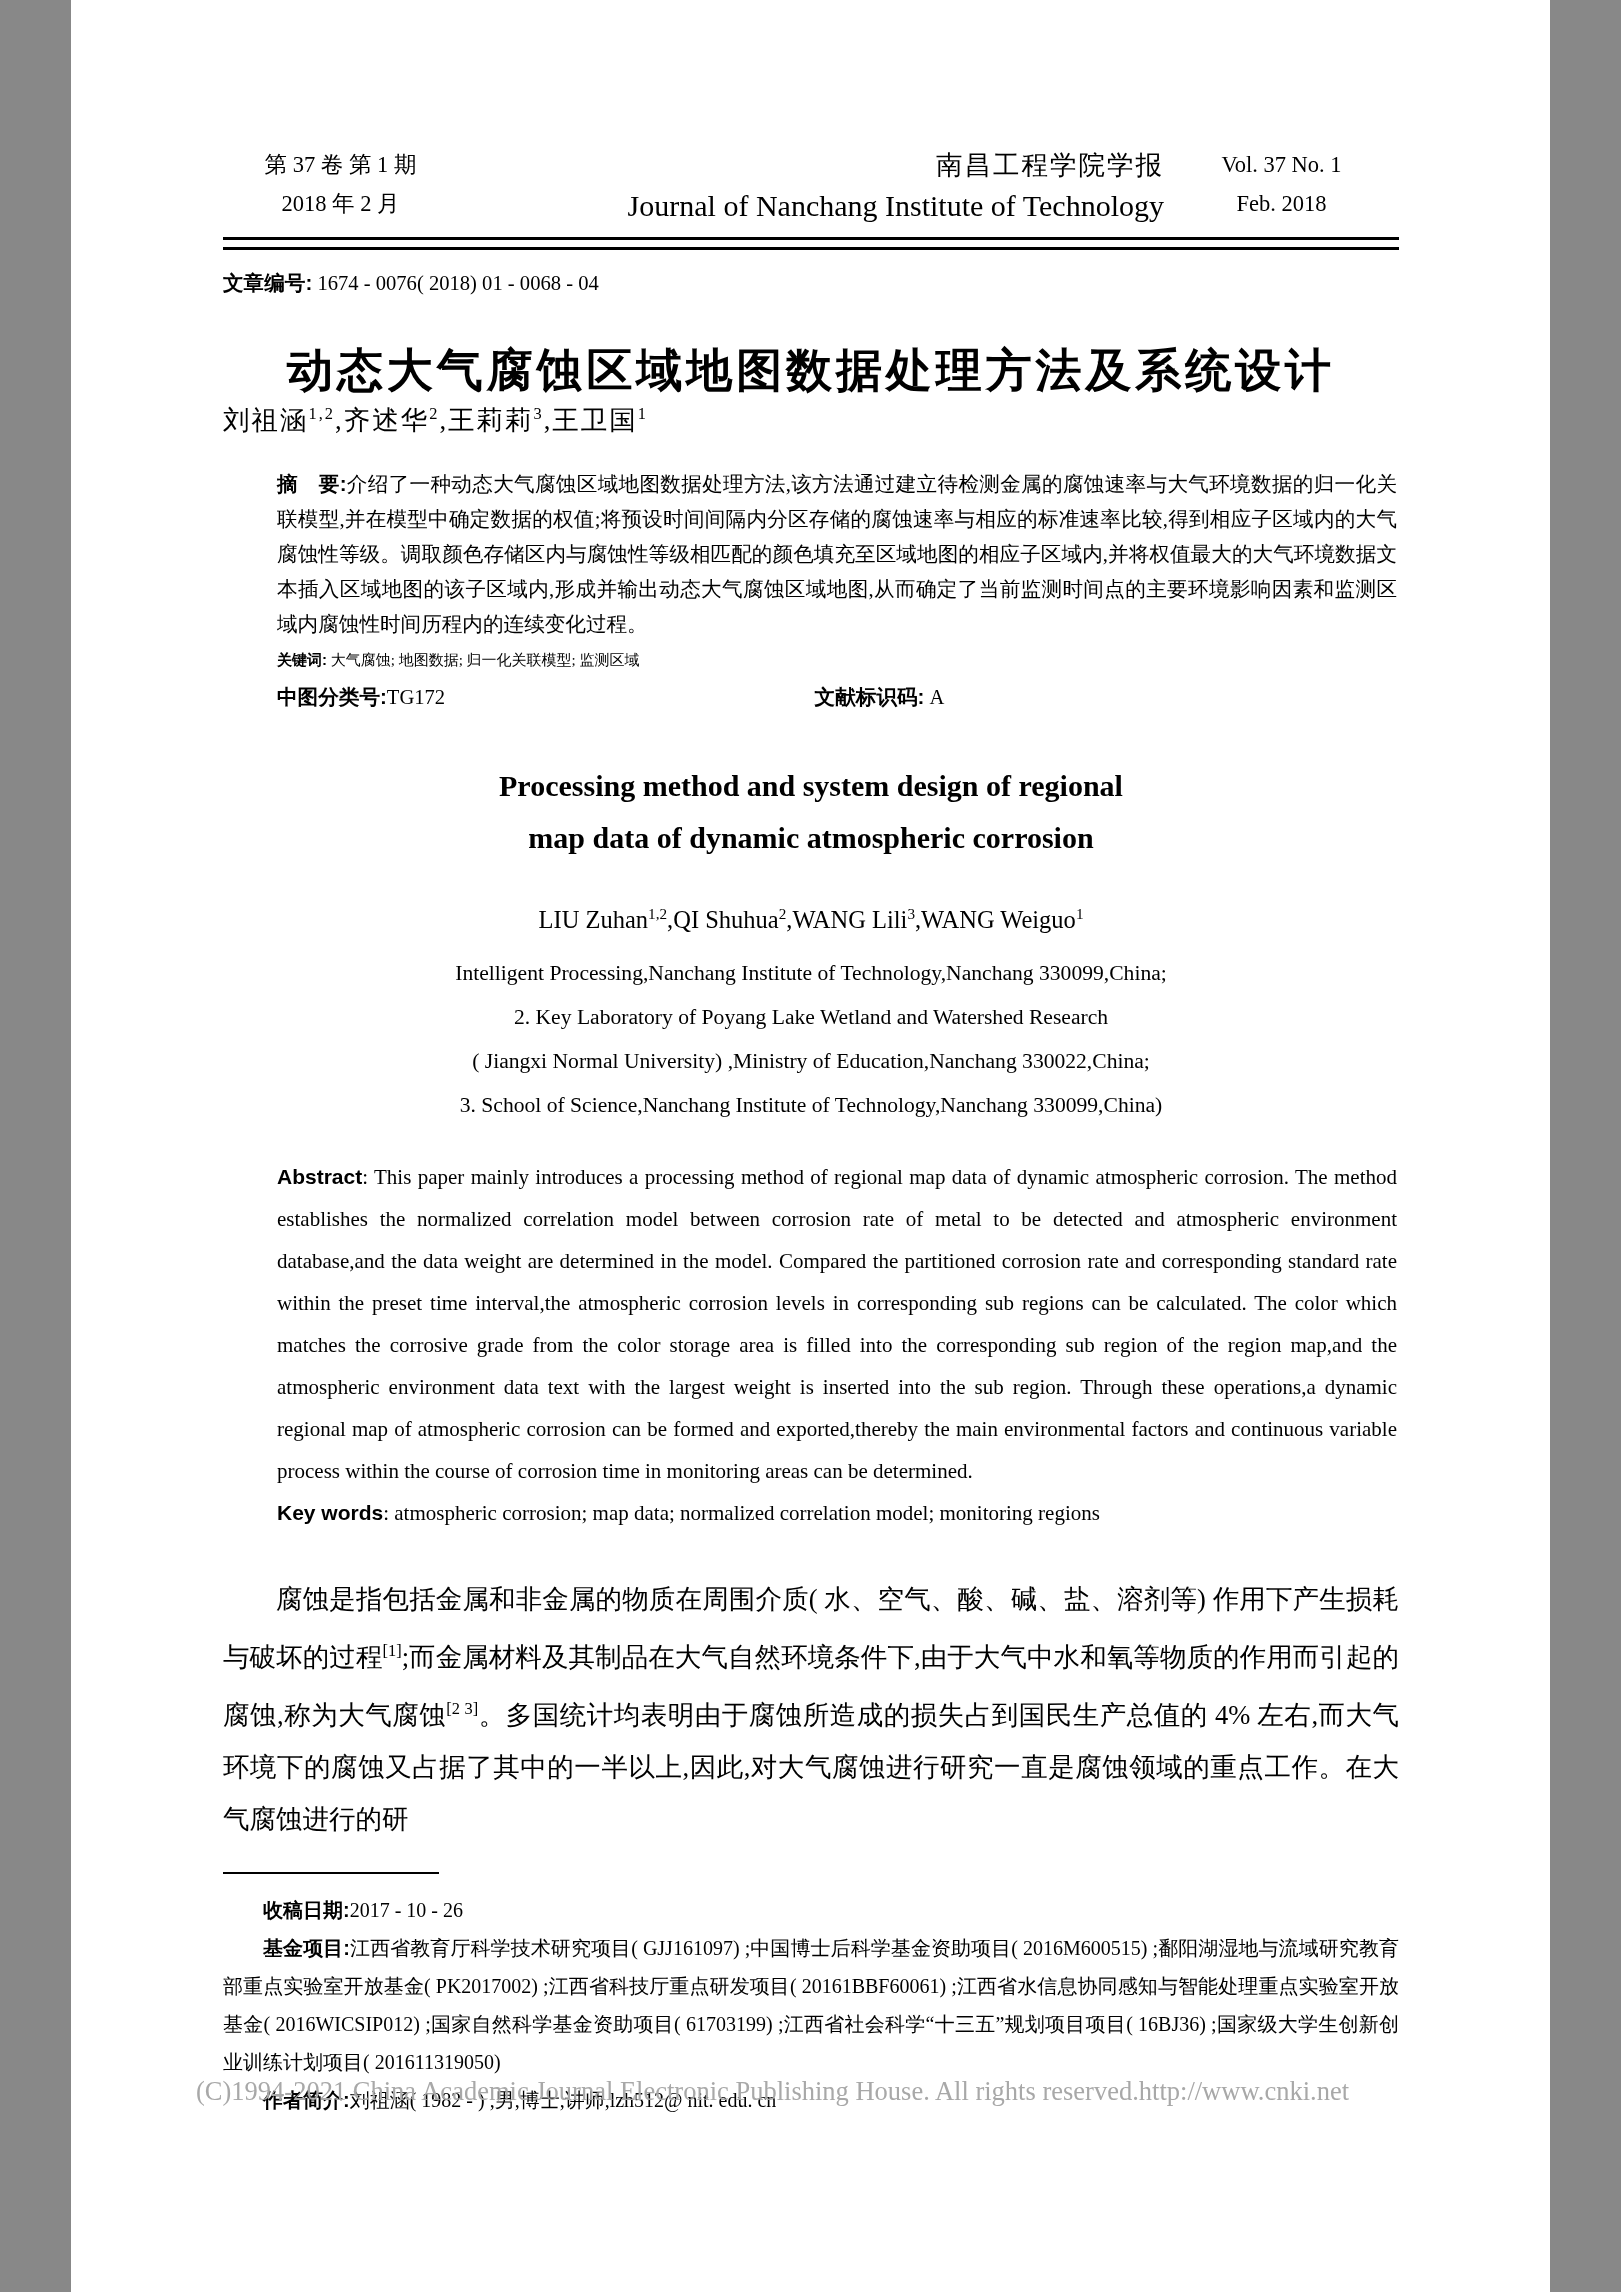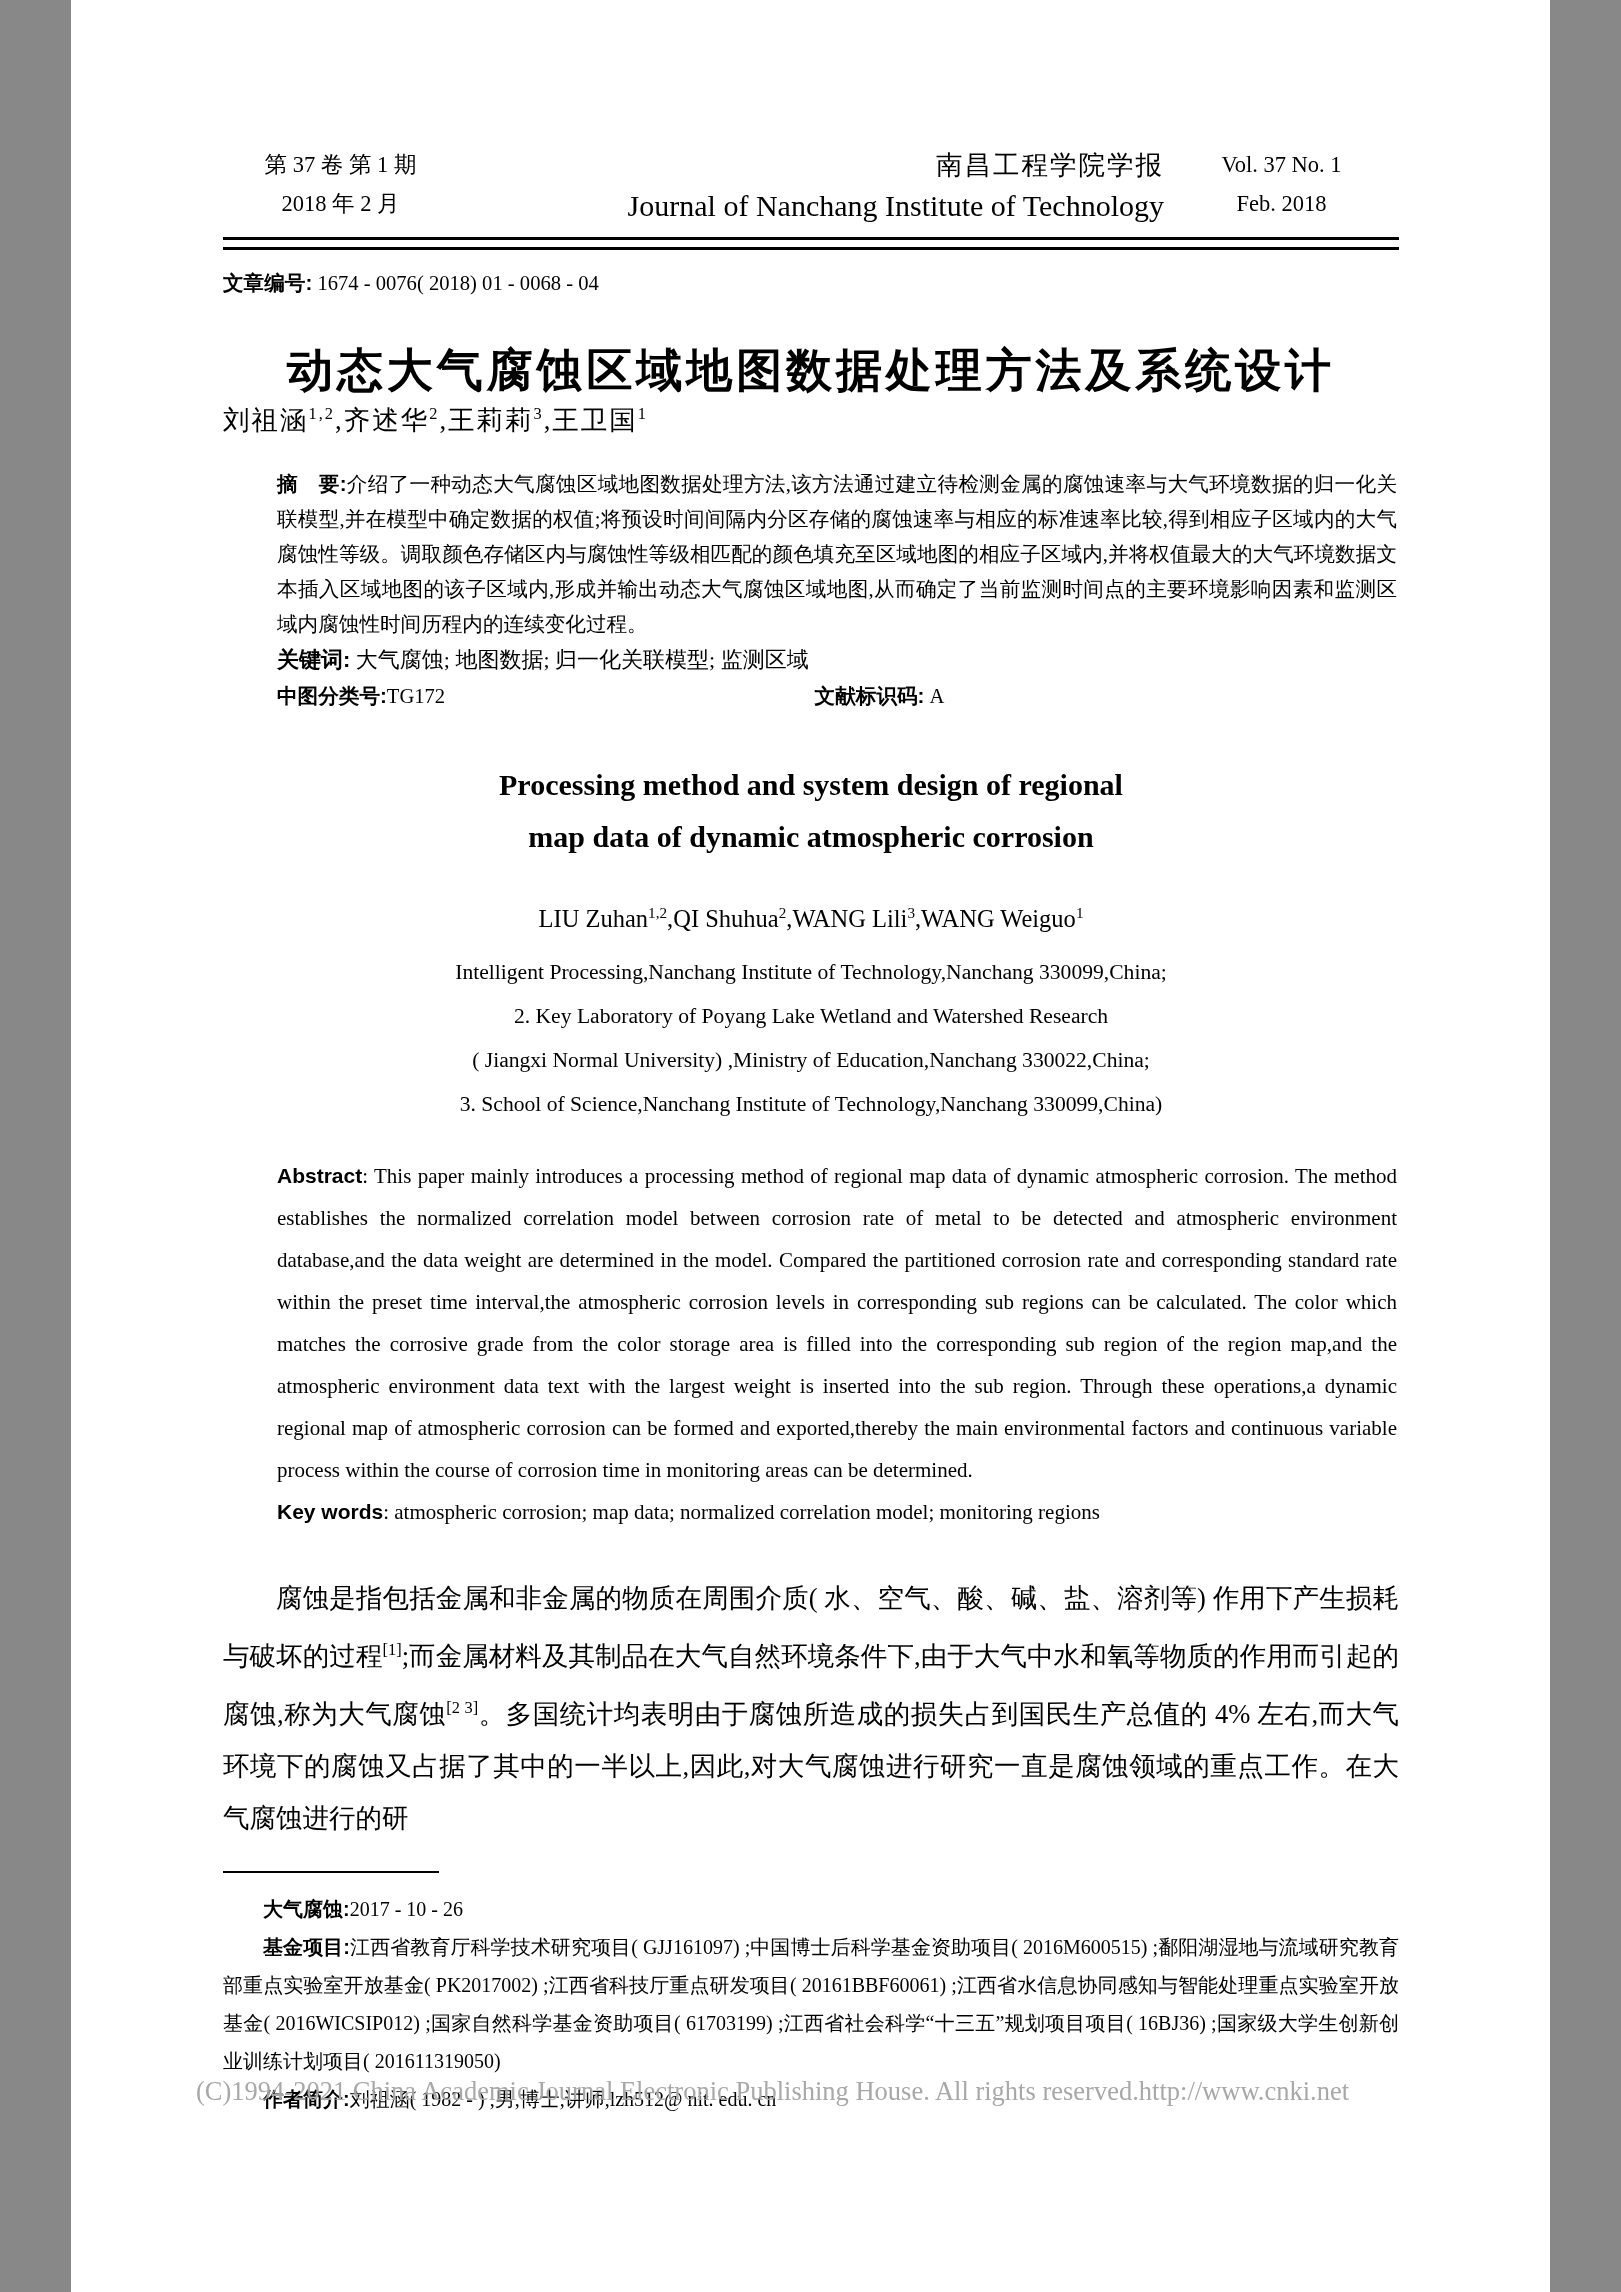--- a/index.html
+++ b/index.html
@@ -26,21 +26,21 @@
   
   .title-cn{margin-top:43px;text-align:center;font-size:46px;font-weight:bold;
             font-family:"Liberation Sans", sans-serif;letter-spacing:3.9px;}
   .authors-cn{text-align:left;font-size:26.5px;letter-spacing:2px;}
   sup{font-size:0.62em;}
   .affil-cn{margin-top:13.7px;text-align:center;font-size:20.6px;line-height:36px;}
 
   
   .blk{margin-left:54px;margin-right:2px;}
   .abstract-cn{margin-top:27.4px;font-size:20.6px;line-height:35px;text-align:justify;}
-  .keywords-cn{font-size:22px;line-height:35px;}
+  .keywords-cn{font-size:15px;line-height:35px;}
   .class-row{position:relative;font-size:20.6px;line-height:37px;height:37px;}
   .class-row .doc-code{position:absolute;left:48%;text-align:right;}
 
   
   .title-en{margin-top:45px;text-align:center;font-size:30px;font-weight:bold;line-height:52px;}
   .authors-en{margin-top:41px;text-align:center;font-size:24.5px;}
   .affil-en{margin-top:17.6px;text-align:center;font-size:21.6px;line-height:44px;}
 
   
   .abstract-en{margin-top:29px;font-size:21px;line-height:42px;text-align:justify;}
@@ -134,21 +134,21 @@
       <span class="blabel">Key words</span><span>: atmospheric corrosion; map data; normalized correlation model; monitoring regions</span>
     </div>
 
     <p class="body-par">
       <span>腐蚀是指包括金属和非金属的物质在周围介质( 水、空气、酸、碱、盐、溶剂等) 作用下产生损耗与破坏的过程</span><sup>[1]</sup><span>;而金属材料及其制品在大气自然环境条件下,由于大气中水和氧等物质的作用而引起的腐蚀,称为大气腐蚀</span><sup>[2 3]</sup><span>。多国统计均表明由于腐蚀所造成的损失占到国民生产总值的 4% 左右,而大气环境下的腐蚀又占据了其中的一半以上,因此,对大气腐蚀进行研究一直是腐蚀领域的重点工作。在大气腐蚀进行的研</span>
     </p>
 
     <div class="fn-rule"></div>
     <div class="footnotes">
       <p>
-        <span class="blabel">大气腐蚀:</span><span>2017 - 10 - 26</span>
+        <span class="blabel">收稿日期:</span><span>2017 - 10 - 26</span>
       </p>
       <p>
         <span class="blabel">基金项目:</span><span>江西省教育厅科学技术研究项目( GJJ161097) ;中国博士后科学基金资助项目( 2016M600515) ;鄱阳湖湿地与流域研究教育部重点实验室开放基金( PK2017002) ;江西省科技厅重点研发项目( 20161BBF60061) ;江西省水信息协同感知与智能处理重点实验室开放基金( 2016WICSIP012) ;国家自然科学基金资助项目( 61703199) ;江西省社会科学“十三五”规划项目项目( 16BJ36) ;国家级大学生创新创业训练计划项目( 201611319050)</span>
       </p>
       <p>
         <span class="blabel">作者简介:</span><span>刘祖涵( 1982 - ) ,男,博士,讲师,lzh512@ nit. edu. cn</span>
       </p>
     </div>
 
   </div>

